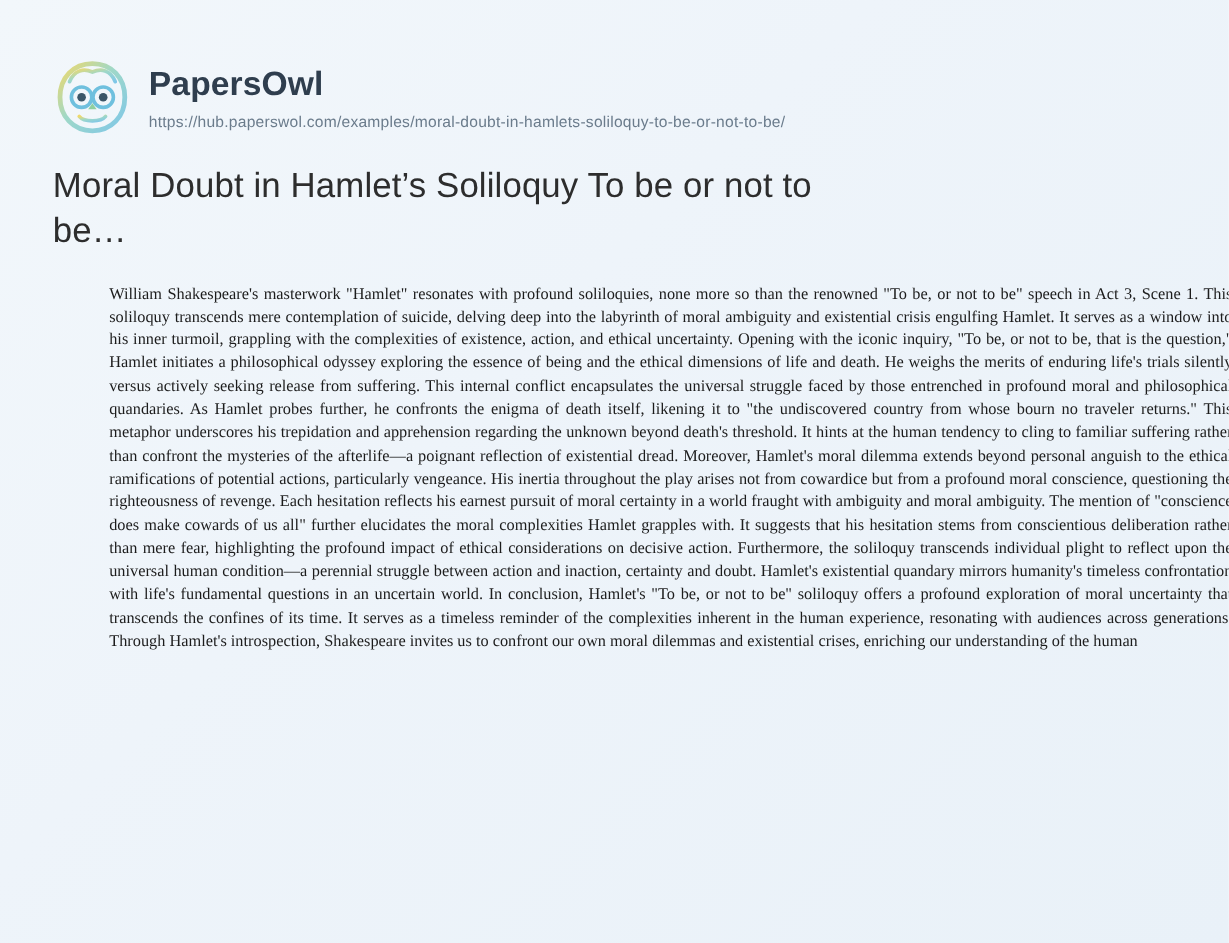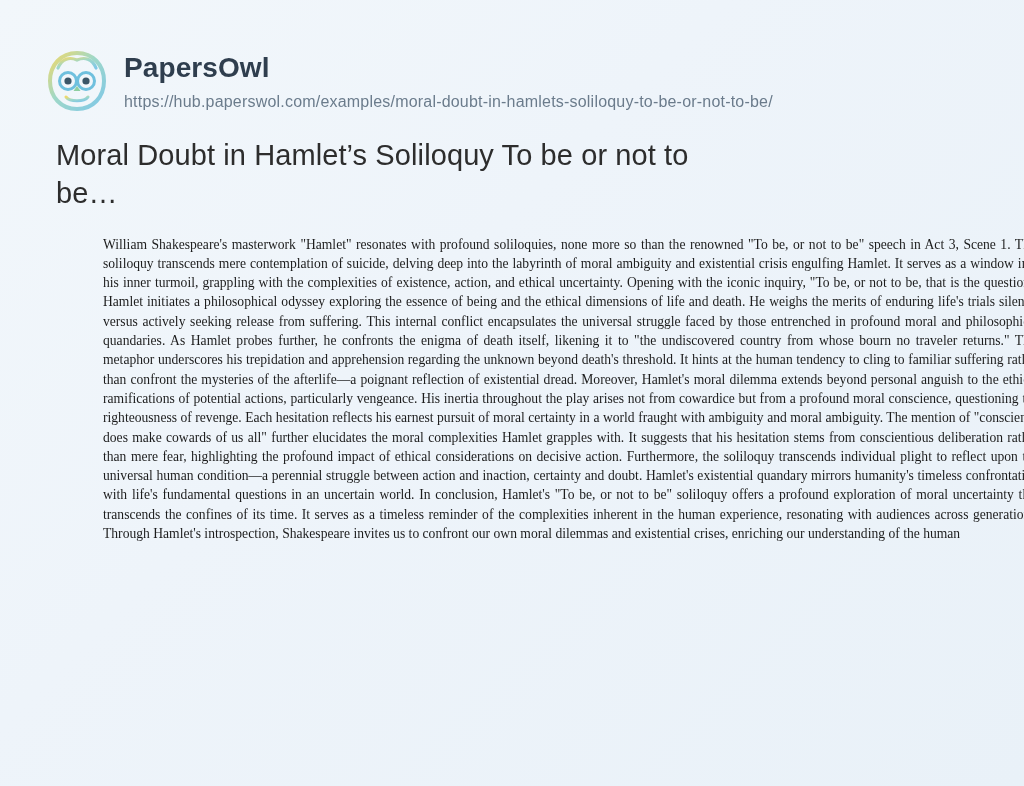--- a/index.html
+++ b/index.html
@@ -43,28 +43,28 @@
   .brand-name {
     font-family: "Liberation Sans", sans-serif;
     font-size: 28px;
     font-weight: bold;
     color: #2f3e4e;
     letter-spacing: 0.1px;
     line-height: 1.1;
   }
   .brand-url {
     font-family: "Liberation Sans", sans-serif;
-    font-size: 16px;
+    font-size: 13px;
     color: #5d6f80;
     margin-top: 9px;
     letter-spacing: 0.2px;
     opacity: 0.9;
   }
   .content {
-    padding: 22px 44px 0 56px;
+    padding: 22px 44px 0 44px;
   }
   .doc-title {
     font-family: "Liberation Sans", sans-serif;
     font-size: 29px;
     font-weight: normal;
     color: #2d2d2d;
     line-height: 1.32;
     margin: 0;
     max-width: 680px;
     letter-spacing: 0.1px;

